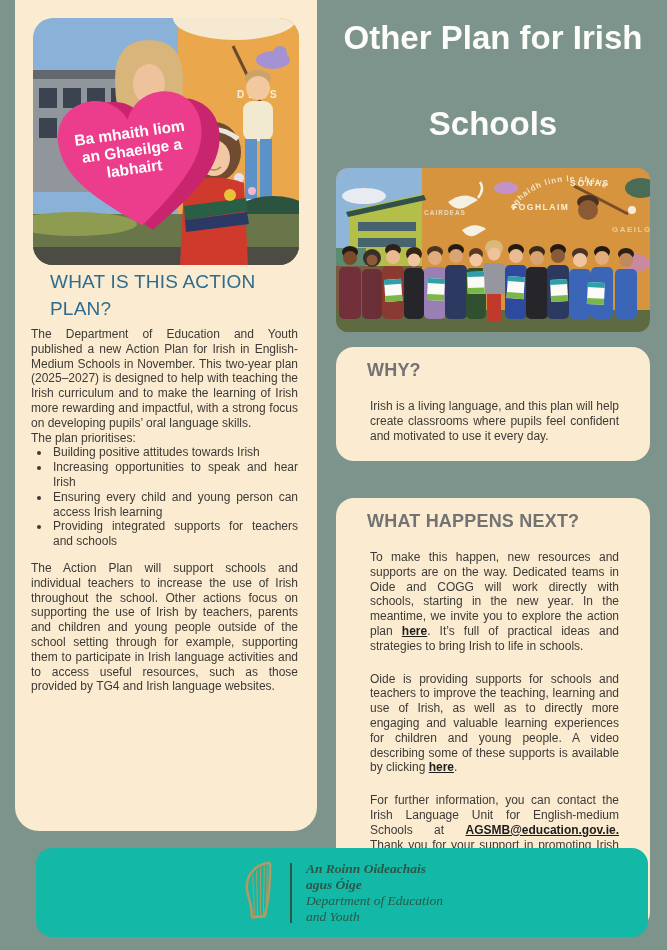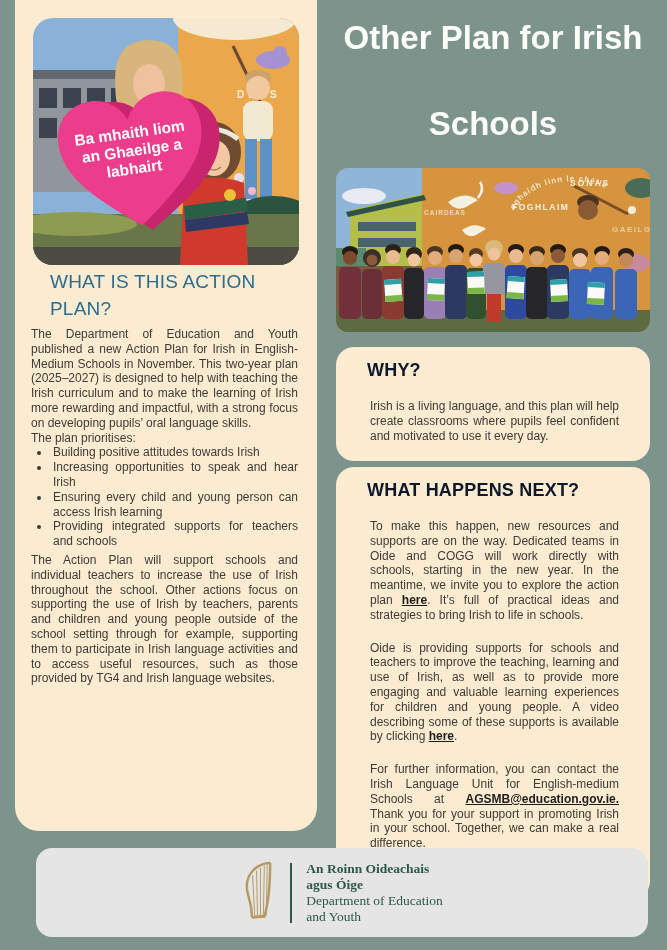--- a/index.html
+++ b/index.html
@@ -17,43 +17,43 @@
   .photo1{position:absolute;left:18px;top:18px;width:266px;height:247px;border-radius:20px;}
   .left-heading{
     position:absolute;left:35px;top:269px;width:240px;margin:0;
     font-size:19px;line-height:1.42;font-weight:normal;color:#2b6c90;letter-spacing:.2px;
   }
   .body-text{
     position:absolute;left:16px;top:327px;width:267px;
     font-size:12px;line-height:14.8px;color:#3d3a36;text-align:justify;
   }
   .body-text p{margin:0;}
-  .body-text ul{margin:0 0 4px 0;padding-left:20px;}
+  .body-text ul{margin:0 0 12px 0;padding-left:20px;}
   .body-text li{text-align:justify;padding-left:2px;}
   
   .main-title{
     position:absolute;left:336px;top:16px;width:314px;margin:0;
     text-align:center;color:#fcfcf9;font-size:33px;line-height:43px;font-weight:bold;
   }
   .photo2{position:absolute;left:336px;top:168px;width:314px;height:164px;border-radius:12px;}
   .panel{
     position:absolute;left:336px;width:314px;box-sizing:border-box;
     background:#fbecd1;border-radius:18px;padding:13px 13px 0 16px;
   }
   .why-panel{top:347px;height:114px;}
-  .next-panel{top:467px;height:432px;}
-  .panel h3{margin:0 0 9px 15px;font-size:18px;font-weight:bold;color:#0f172a;letter-spacing:.2px;}
+  .next-panel{top:498px;height:432px;}
+  .panel h3{margin:0 0 9px 15px;font-size:18px;font-weight:bold;color:#737373;letter-spacing:.2px;}
   .panel p{margin:18px;font-size:12px;line-height:14.8px;color:#3d3a36;text-align:justify;}
   .gap-before{margin-top:15px;}
   .inline-link{font-weight:bold;text-decoration:underline;color:#1d1d1d;cursor:pointer;}
   
   .footer{
     position:absolute;left:36px;top:848px;width:612px;height:89px;
-    background:#e5e5e5;border-radius:16px;
-    display:flex;align-items:center;justify-content:center;gap:14px;
+    background:#14b8a6;border-radius:16px;
+    display:flex;align-items:center;justify-content:center;gap:14px;font-style:italic;
   }
   .footer-divider{width:2px;height:60px;background:#2d5747;}
   .footer-text{font-family:"Liberation Serif",serif;color:#2d5747;font-size:13.5px;line-height:16px;}
   .footer-text p{margin:0;}
   .f-irish{font-weight:bold;}
   svg text{font-family:"Liberation Sans",sans-serif;}
 </style>
 </head>
 <body>
 
@@ -272,21 +272,21 @@
   </span>
 
   <section class="panel why-panel">
     <h3>WHY?</h3>
     <p>Irish is a living language, and this plan will help create classrooms where pupils feel confident and motivated to use it every day.</p>
   </section>
 
   <section class="panel next-panel">
     <h3>WHAT HAPPENS NEXT?</h3>
     <p><span>To make this happen, new resources and supports are on the way. Dedicated teams in Oide and COGG will work directly with schools, starting in the new year. In the meantime, we invite you to explore the action plan </span><span class="inline-link">here</span><span>.  It’s full of practical ideas and strategies to bring Irish to life in schools.</span></p>
-    <p><span>Oide is providing supports for schools and teachers to improve the teaching, learning and use of Irish, as well as to provide more engaging and valuable learning experiences for children and young people. A video describing some of these supports is available by clicking </span><span class="inline-link">here</span><span>.</span></p>
+    <p><span>Oide is providing supports for schools and teachers to improve the teaching, learning and use of Irish, as well as to directly more engaging and valuable learning experiences for children and young people. A video describing some of these supports is available by clicking </span><span class="inline-link">here</span><span>.</span></p>
     <p class="gap-before"><span>For further information, you can contact the Irish Language Unit for English-medium Schools at </span><span class="inline-link">AGSMB@education.gov.ie.</span><span> Thank you for your support in promoting Irish in your school. Together, we can make a real difference.</span></p>
   </section>
 
   <footer class="footer">
     <span>
       <svg viewBox="0 0 36 64" width="35" height="64">
         <path d="M30 3 C 15 4, 6 15, 6 27 C 6 38, 12 45, 11 59" stroke="#b49a62" stroke-width="2.5" fill="none"></path>
         <path d="M30 3 C 30 22, 29 42, 24 58" stroke="#b49a62" stroke-width="2.5" fill="none"></path>
         <path d="M11 59 L 25 58" stroke="#b49a62" stroke-width="3" fill="none"></path>
         <line x1="12" y1="16" x2="14" y2="57" stroke="#b49a62" stroke-width="1"></line>

